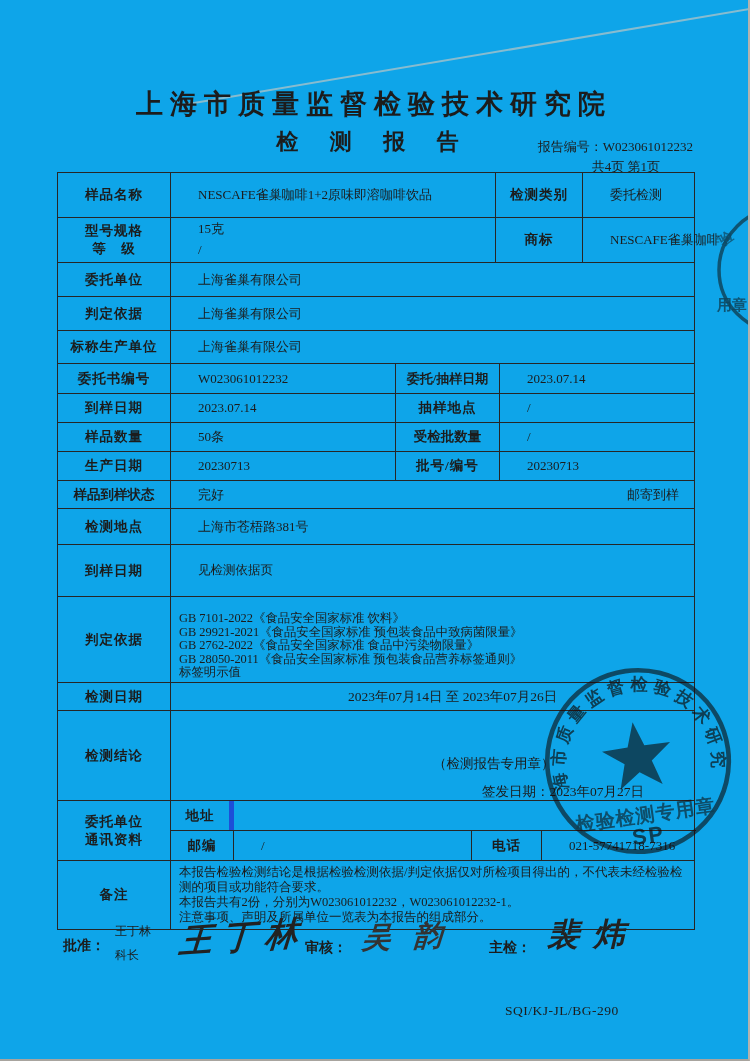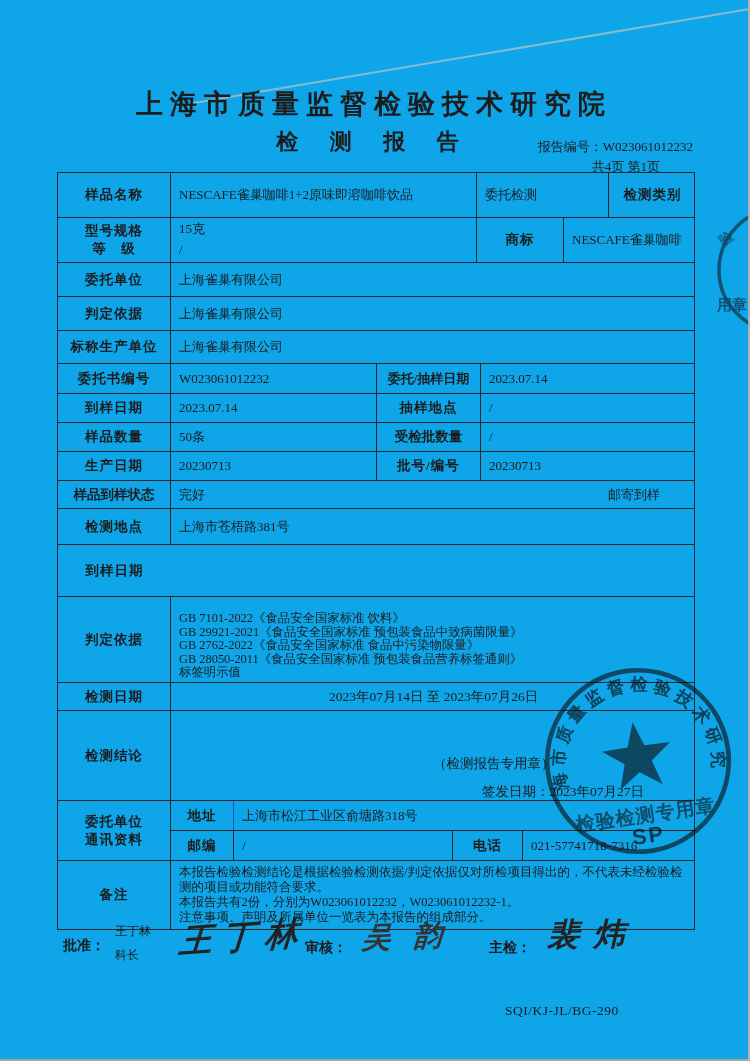--- a/index.html
+++ b/index.html
@@ -15,21 +15,21 @@
   .doc-title{position:absolute;top:127px;left:0;width:100%;text-align:center;font-size:22px;font-weight:bold;letter-spacing:13px;}
   .report-no{position:absolute;top:138px;right:55px;font-size:13px;}
   .pagination{position:absolute;top:158px;right:88px;font-size:13px;}
   
   .doc-table{position:absolute;left:57px;top:172px;width:638px;border:1.5px solid #262626;box-sizing:border-box;background:transparent;}
   .tr{display:flex;border-bottom:1px solid #262626;box-sizing:border-box;align-items:stretch;}
   .tr:last-child{border-bottom:none;}
   .td{box-sizing:border-box;border-right:1px solid #262626;display:flex;flex-direction:column;justify-content:center;padding:2px 8px;overflow:hidden;}
   .td:last-child{border-right:none;}
   .th{font-weight:bold;align-items:center;text-align:center;font-size:13.5px;letter-spacing:1px;}
-  .val{font-size:13px;}
+  .val{font-size:13px;margin-left:19px;}
   .c1{width:113px;flex:none;}
   .small{font-size:12.5px;line-height:1.2;}
   .center-text{align-items:center;text-align:right;}
   .cond-cell{flex-direction:row;justify-content:space-between;align-items:center;}
   .mail-note{margin-right:28px;}
   .gb-line{font-size:12.4px;line-height:13.6px;white-space:nowrap;}
   .concl-cell{position:relative;justify-content:flex-start;padding-top:6px;}
   .concl-text{font-size:13px;line-height:1.45;}
   .seal-note{position:absolute;left:262px;top:44px;font-size:13.5px;}
   .issue-line{position:absolute;right:52px;top:72px;font-size:13.5px;}
@@ -59,22 +59,22 @@
   <div class="org-title">上海市质量监督检验技术研究院</div>
   <div class="doc-title">检 测 报 告</div>
   <div class="report-no"><span>报告编号：</span><span>W023061012232</span></div>
   <div class="pagination">共4页 第1页</div>
 
   <div class="doc-table">
 
     <div class="tr" style="height:45px">
       <div class="td th c1">样品名称</div>
       <div class="td val" style="width:306px;flex:none">NESCAFE雀巢咖啡1+2原味即溶咖啡饮品</div>
+      <div class="td th" style="width:87px;flex:none">检测类别</div>
       <div class="td val" style="width:132px;flex:none">委托检测</div>
-      <div class="td th" style="width:87px;flex:none">检测类别</div>
     </div>
 
     <div class="tr" style="height:45px">
       <div class="td th c1">
         <div>型号规格</div>
         <div>等　级</div>
       </div>
       <div class="td val" style="width:306px;flex:none">
         <div class="spec-line">15克</div>
         <div class="spec-line">/</div>
@@ -134,20 +134,21 @@
       </div>
     </div>
 
     <div class="tr" style="height:36px">
       <div class="td th c1">检测地点</div>
       <div class="td val" style="width:525px;flex:none">上海市苍梧路381号</div>
     </div>
 
     <div class="tr" style="height:52px">
       <div class="td th c1">到样日期</div>
+      <div class="td val small" style="width:525px;flex:none">见检测依据页</div>
     </div>
 
     <div class="tr" style="height:86px">
       <div class="td th c1">判定依据</div>
       <div class="td" style="width:525px;flex:none;justify-content:flex-end">
         <div class="gb-line">GB 7101-2022《食品安全国家标准 饮料》</div>
         <div class="gb-line">GB 29921-2021《食品安全国家标准 预包装食品中致病菌限量》</div>
         <div class="gb-line">GB 2762-2022《食品安全国家标准 食品中污染物限量》</div>
         <div class="gb-line">GB 28050-2011《食品安全国家标准 预包装食品营养标签通则》</div>
         <div class="gb-line">标签明示值</div>
@@ -167,22 +168,21 @@
       </div>
     </div>
 
     <div class="tr" style="height:60px">
       <div class="td th c1">
         <div>委托单位</div>
         <div>通讯资料</div>
       </div>
       <div class="contact-right">
         <div class="contact-row">
-          <div class="td th" style="width:63px;flex:none;border-right:1px solid #1d4ed8">地址</div>
-          <div class="td val" style="width:462px;flex:none;border-right:none">上海市松江工业区俞塘路318号</div>
+          <div class="td th" style="width:63px;flex:none;border-right:5px solid #1d4ed8">地址</div>
         </div>
         <div class="contact-row">
           <div class="td th" style="width:63px;flex:none">邮编</div>
           <div class="td val" style="width:219px;flex:none">/</div>
           <div class="td th" style="width:70px;flex:none">电话</div>
           <div class="td val" style="width:173px;flex:none;border-right:none">021-57741718-7316</div>
         </div>
       </div>
     </div>
 

